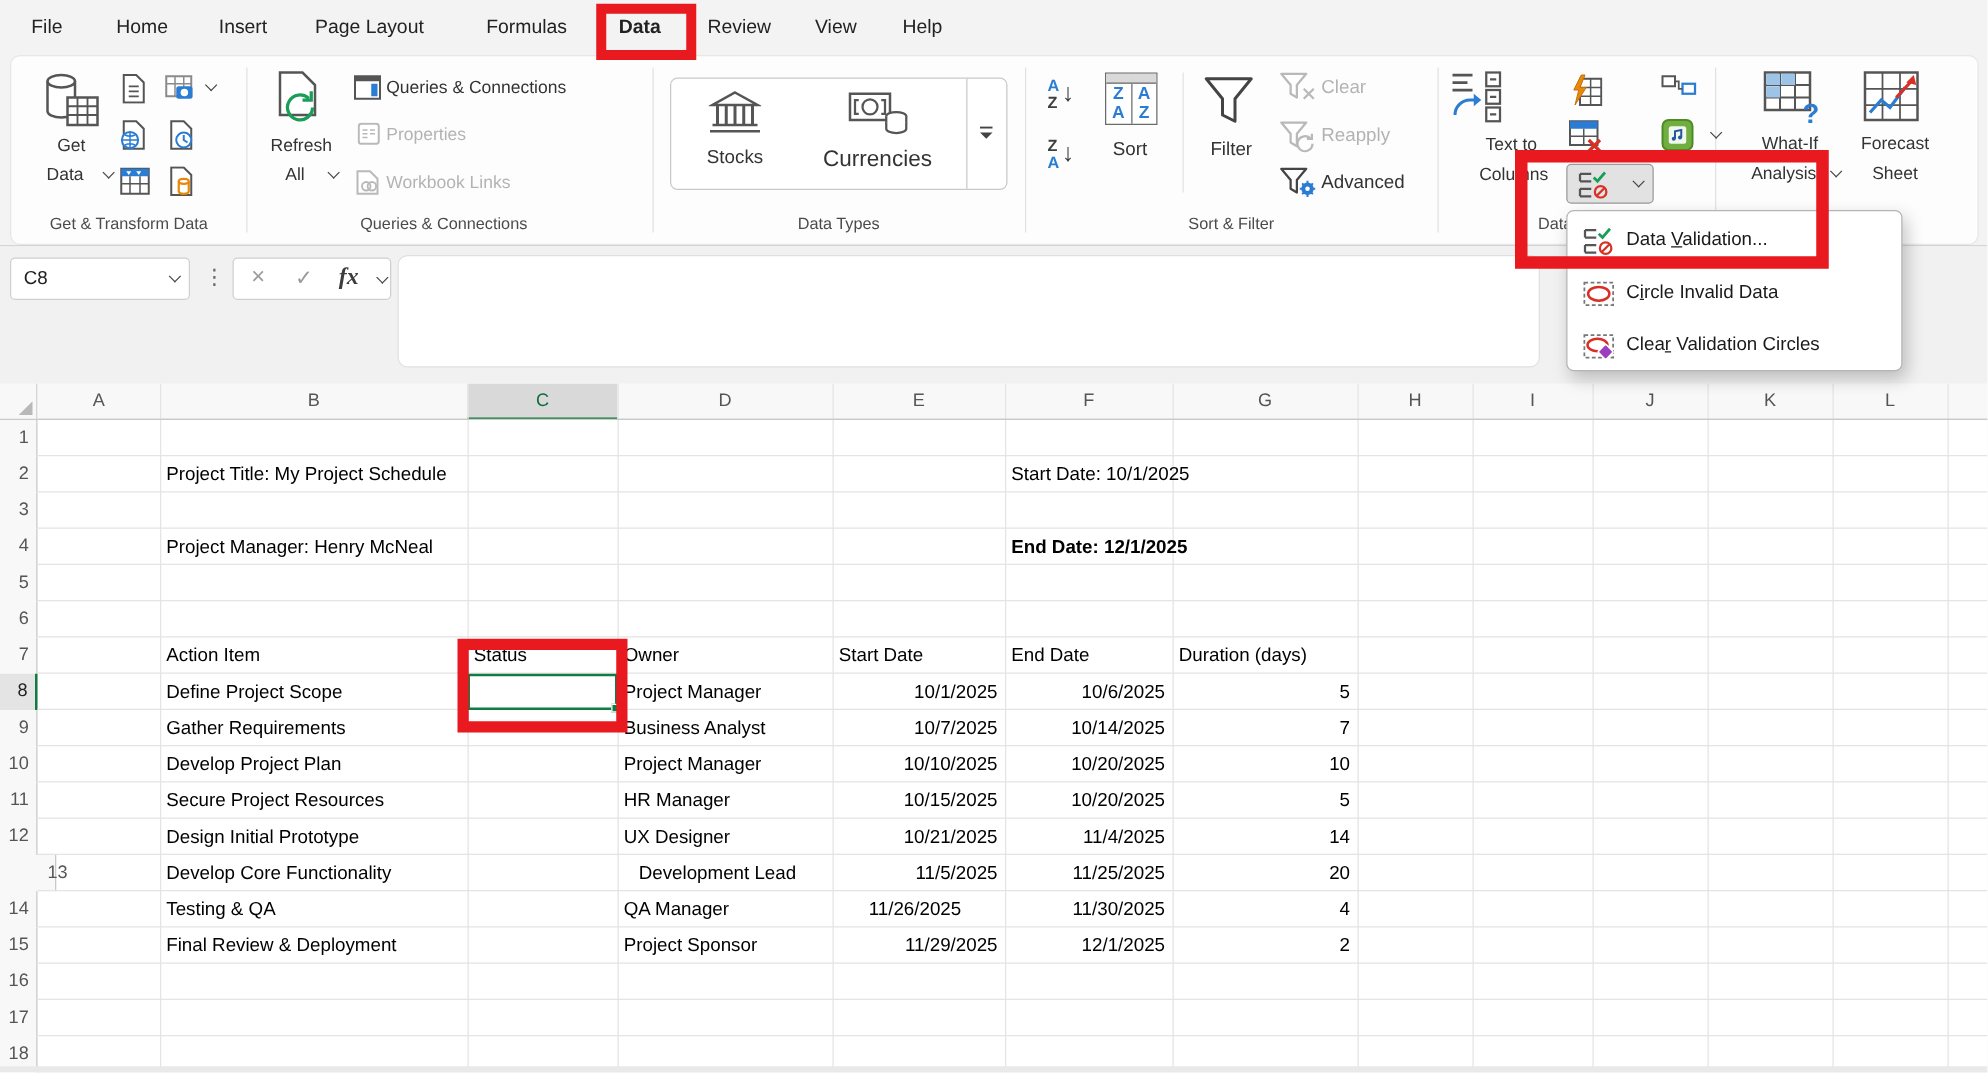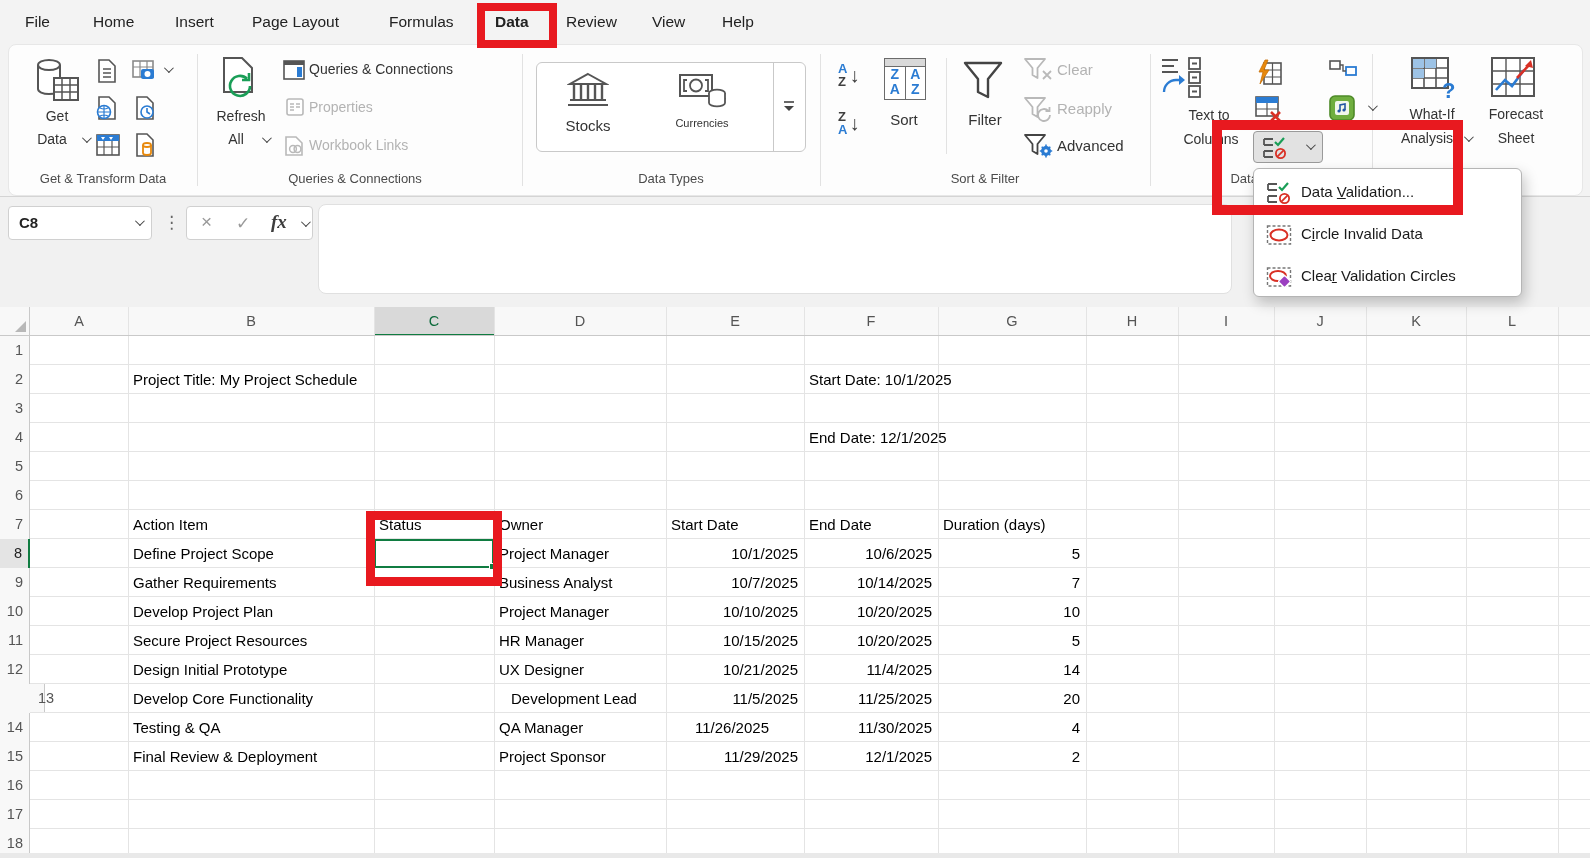--- a/index.html
+++ b/index.html
@@ -34,21 +34,21 @@
   .azarrow { font-size:20px; color:#3d3d3d; }
   .blue { color:#2b7cd3; } .dark { color:#404040; }
   .sorticon { position:absolute; left:884px; top:58px; width:42px; height:42px; border:1.5px solid #6b6b6b; background:#fff; display:flex; }
   .sorticon:before { content:""; position:absolute; left:0; top:0; width:100%; height:7px; background:#d9d9d9; border-bottom:1.5px solid #6b6b6b; }
   .sorthalf { flex:1; display:flex; flex-direction:column; align-items:center; justify-content:flex-end; font-size:14px; font-weight:bold; line-height:15px; padding-bottom:2px; }
   .sorthalf.l { border-right:1.5px solid #6b6b6b; }
 
   
   .fband { position:absolute; left:0; top:197px; width:1590px; height:110px; background:#f1f1f1; }
   .namebox { position:absolute; left:8px; top:206px; width:144px; height:34px; background:#fff; border:1px solid #d0d0d0; border-radius:4px; }
-  .namebox .nm { position:absolute; left:10px; top:7px; font-size:15px; color:#222;font-weight:bold; }
+  .namebox .nm { position:absolute; left:10px; top:7px; font-size:15px; color:#222; }
   .fxbox { position:absolute; left:186px; top:206px; width:127px; height:34px; background:#fff; border:1px solid #d0d0d0; border-radius:4px; }
   .fxbox span { position:absolute; top:6px; font-size:17px; color:#9a9a9a; }
   .fx-it { font-family:"Liberation Serif","DejaVu Serif",serif; font-style:italic; font-weight:bold; color:#3d3d3d !important; font-size:19px !important; top:4px !important; }
   .dots { position:absolute; left:163px; top:212px; font-size:17px; color:#666; }
   .finput { position:absolute; left:318px; top:204px; width:914px; height:90px; background:#fff; border:1px solid #e0e0e0; border-radius:8px; }
 
   
   .vmenu { position:absolute; left:1253px; top:168px; width:269px; height:129px; background:#fff; border:1px solid #b5b5b5; border-radius:6px; box-shadow:3px 6px 14px rgba(0,0,0,.22); z-index:60;padding-left:12px; }
   .vitem { position:absolute; left:0; width:100%; height:41px; }
   .vitem .vicon { position:absolute; left:12px; top:9px; }
@@ -186,21 +186,21 @@
   <svg class="icon" style="left:678px;top:72px" width="50" height="38" viewBox="0 0 50 38">
     <rect x="2" y="3" width="32" height="21" fill="#fff" stroke="#555" stroke-width="2"></rect>
     <path d="M9 8 h-3 v11 h3 M27 8 h3 v11 h-3" fill="none" stroke="#555" stroke-width="1.8"></path>
     <circle cx="18" cy="13.5" r="6" fill="none" stroke="#555" stroke-width="1.8"></circle>
     <g stroke="#555" stroke-width="1.8" fill="#fff">
       <ellipse cx="39" cy="21" rx="8" ry="3.4"></ellipse>
       <path d="M31 21 v5 a8 3.4 0 0 0 16 0 v-5"></path>
       <path d="M31 26 v5 a8 3.4 0 0 0 16 0 v-5"></path>
     </g>
   </svg>
-  <span class="rlabel center" style="left:702px;top:117px;font-size:11px">Currencies</span>
+  <span class="rlabel center" style="left:702px;top:117px;font-size:18px">Currencies</span>
   <span class="grp-label" style="left:671px">Data Types</span>
 
   <div class="azbox" style="left:838px;top:62px">
     <div class="azletters">
         <span class="blue">A</span>
         <span class="dark">Z</span>
       </div>
     <span class="azarrow">↓</span>
   </div>
   <div class="azbox" style="left:838px;top:110px">
@@ -393,21 +393,22 @@
       <div class="hline" style="top: 463px; width: 1560px;"></div>
       <div class="row-hdr" style="top: 464px; height: 29px; line-height: 29px;">16</div>
       <div class="hline" style="top: 492px; width: 1560px;"></div>
       <div class="row-hdr" style="top: 493px; height: 29px; line-height: 29px;">17</div>
       <div class="hline" style="top: 521px; width: 1560px;"></div>
       <div class="row-hdr" style="top: 522px; height: 29px; line-height: 29px;">18</div>
       <div class="hline" style="top: 550px; width: 1560px;"></div>
       <div class="hline" style="top: 28px; width: 1560px; background: rgb(201, 201, 201);"></div>
       <div class="cell" style="top: 58px; height: 29px; line-height: 29px; left: 133px;">Project Title: My Project Schedule</div>
       <div class="cell" style="top: 58px; height: 29px; line-height: 29px; left: 809px;">Start Date: 10/1/2025</div>
-      <div class="cell" style="top: 116px; height: 29px; line-height: 29px; left: 809px;">End Date: 12/1/2025</div>
+      <div class="cell" style="top: 116px; height: 29px; line-height: 29px; left: 133px;">Project Manager: Henry McNeal</div>
+      <div class="cell" style="top: 116px; height: 29px; line-height: 29px; left: 809px; font-weight: bold;">End Date: 12/1/2025</div>
       <div class="cell" style="top: 203px; height: 29px; line-height: 29px; left: 133px;">Action Item</div>
       <div class="cell" style="top: 203px; height: 29px; line-height: 29px; left: 379px;">Status</div>
       <div class="cell" style="top: 203px; height: 29px; line-height: 29px; left: 499px;">Owner</div>
       <div class="cell" style="top: 203px; height: 29px; line-height: 29px; left: 671px;">Start Date</div>
       <div class="cell" style="top: 203px; height: 29px; line-height: 29px; left: 809px;">End Date</div>
       <div class="cell" style="top: 203px; height: 29px; line-height: 29px; left: 943px;">Duration (days)</div>
       <div class="cell" style="top: 232px; height: 29px; line-height: 29px; left: 133px;">Define Project Scope</div>
       <div class="cell" style="top: 232px; height: 29px; line-height: 29px; left: 499px;">Project Manager</div>
       <div class="cell" style="top: 232px; height: 29px; line-height: 29px; left: 666px; width: 132px; text-align: right;">10/1/2025</div>
       <div class="cell" style="top: 232px; height: 29px; line-height: 29px; left: 804px; width: 128px; text-align: right;">10/6/2025</div>

